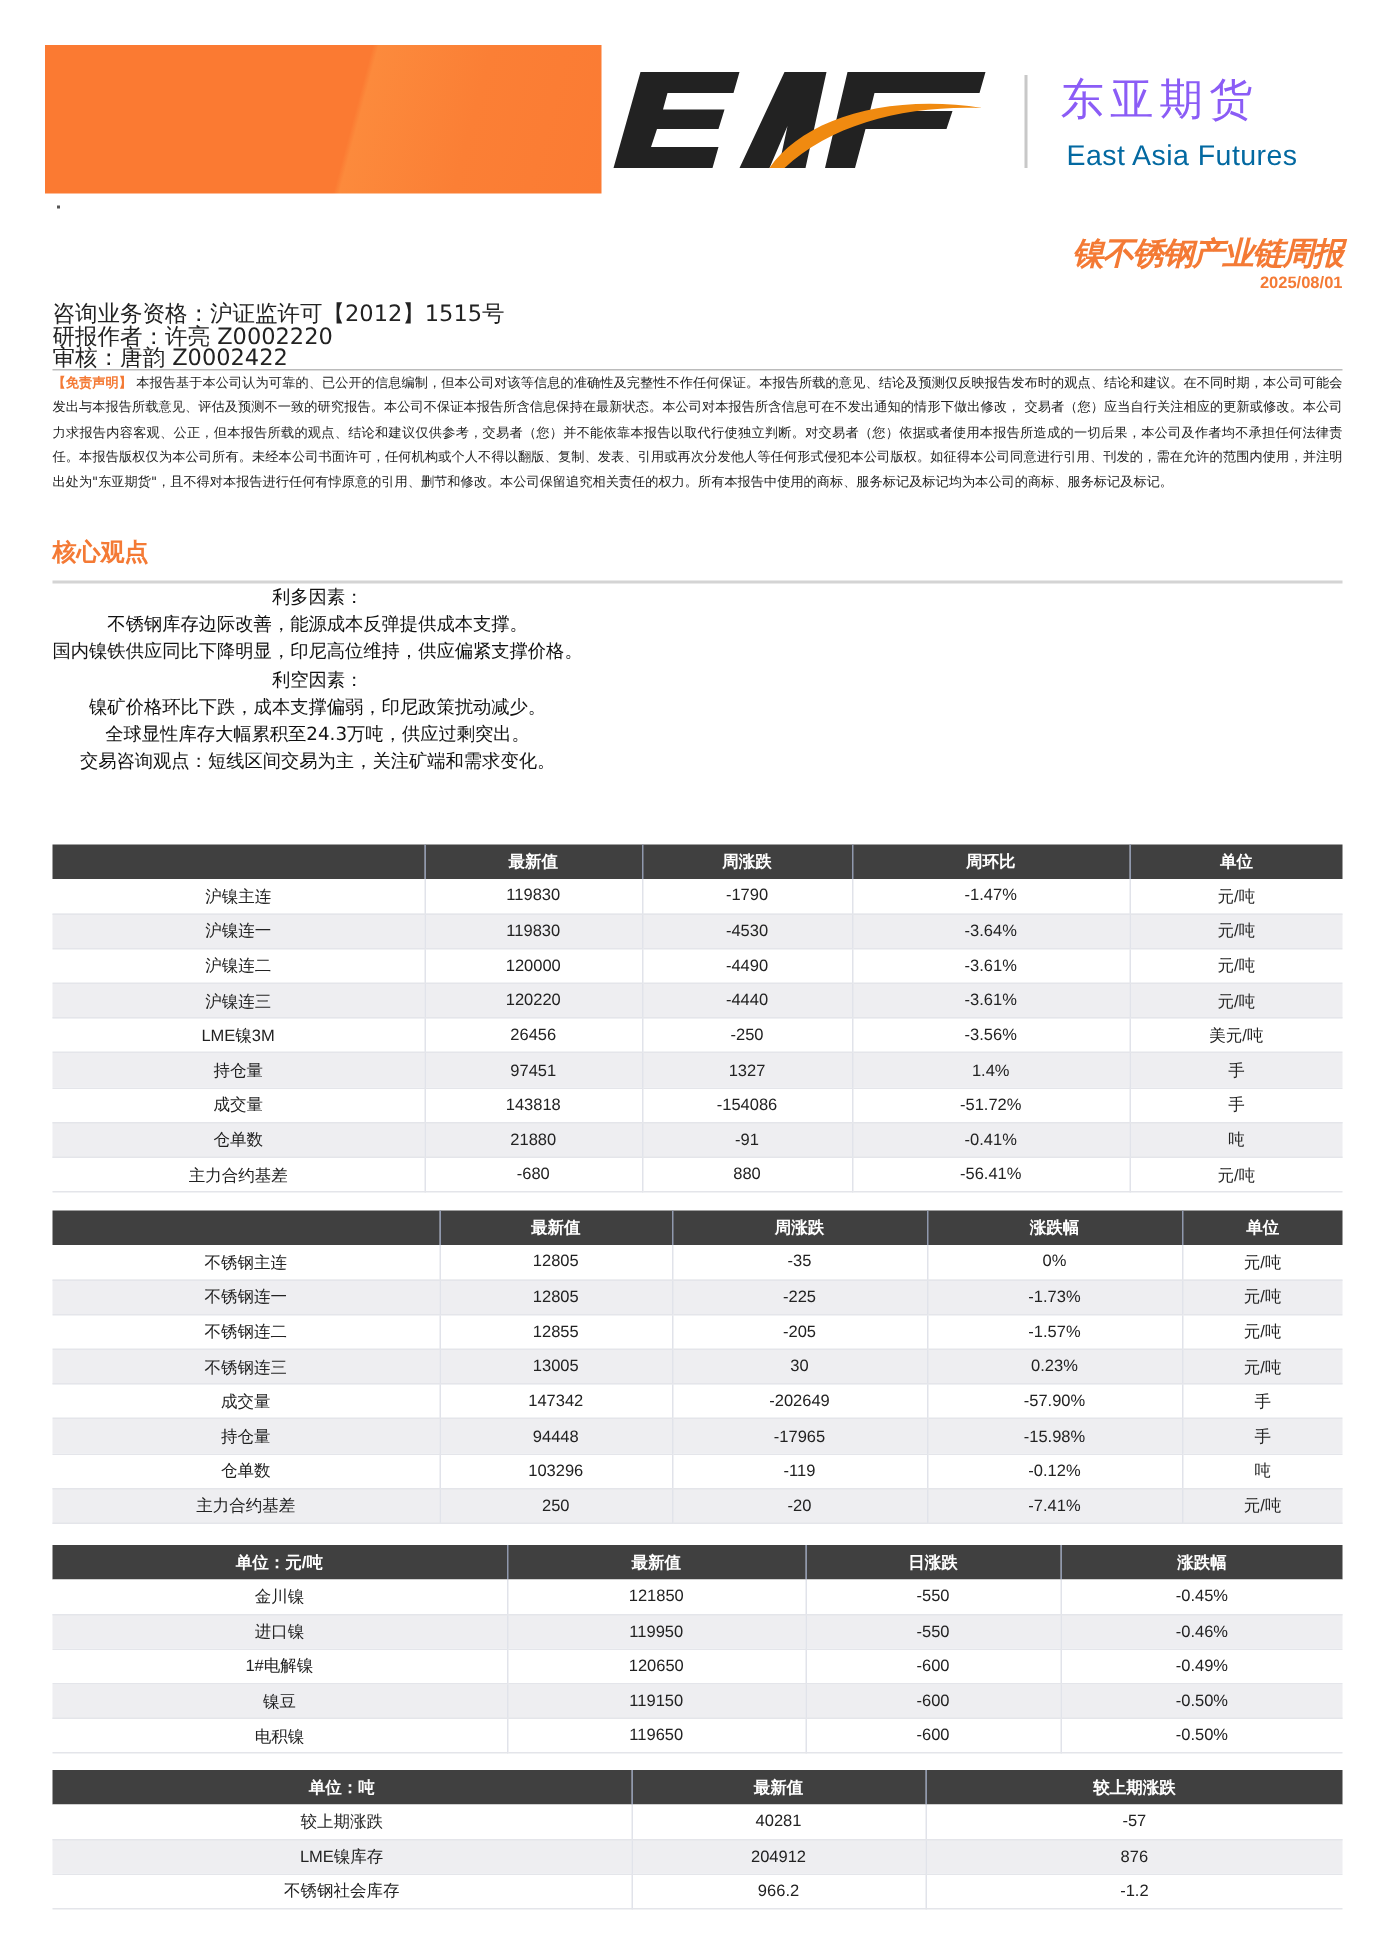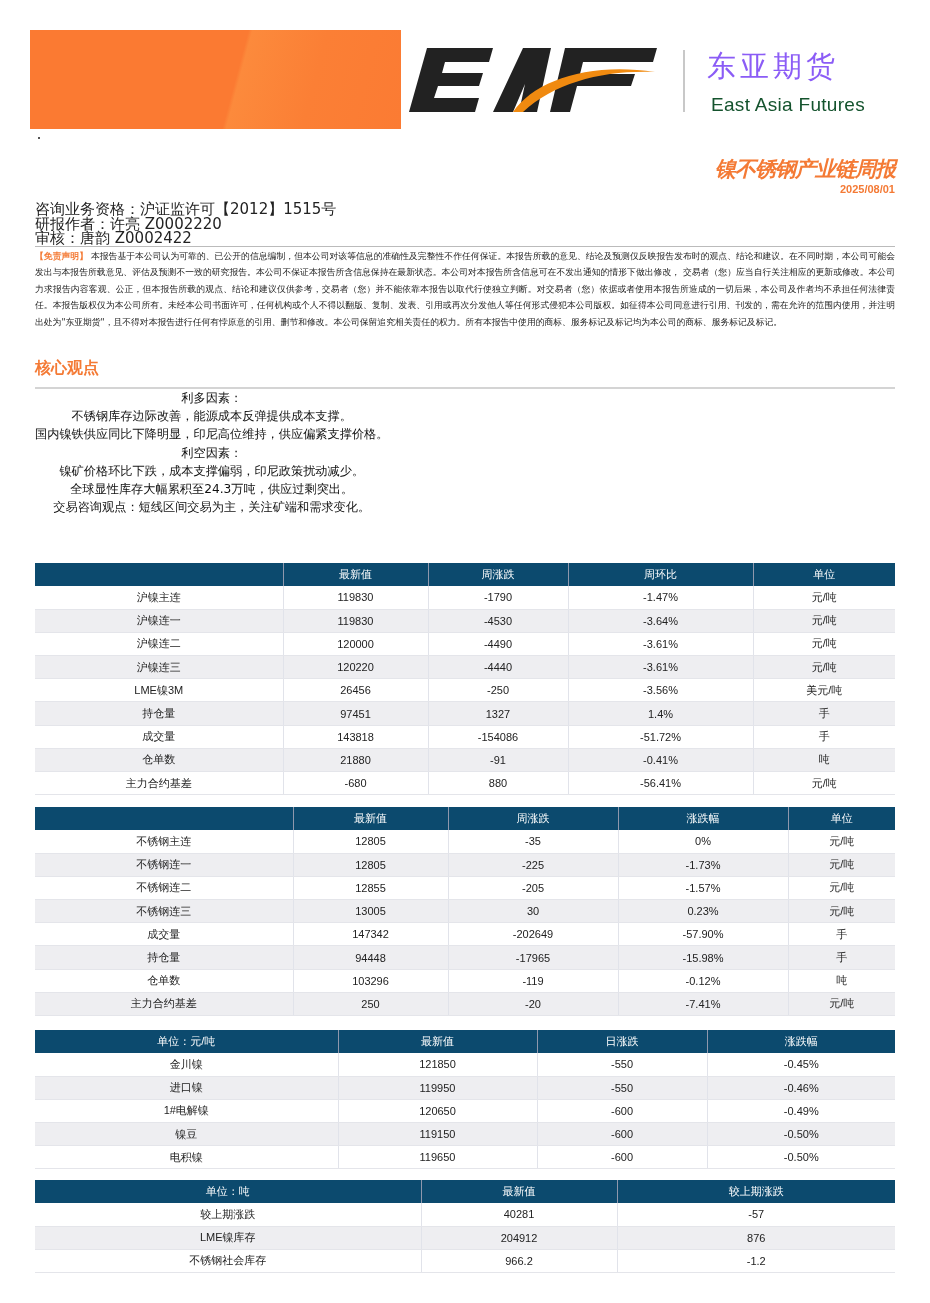--- a/index.html
+++ b/index.html
@@ -7,37 +7,37 @@
   body { position: relative; font-family: "DejaVu Sans", "Liberation Sans", sans-serif; color: #1a1a1a; overflow: hidden; }
 
   .banner { position: absolute; left: 30px; top: 30px; width: 371px; height: 99px;
     background: linear-gradient(105deg, #fb7a32 0%, #fb7a32 55%, #fc8a3c 56%, #fb7f35 75%, #fb7b33 100%); }
   .dot { position: absolute; left: 38px; top: 137px; width: 2px; height: 2px; background: #555; }
 
   .logo { position: absolute; left: 405px; top: 40px; width: 500px; height: 80px; }
   .logo svg { position: absolute; left: 0; top: 0; }
   .logo-divider { position: absolute; left: 278px; top: 10px; width: 2px; height: 62px; background: #c8c8c8; }
   .logo-cn { position: absolute; left: 302px; top: 4px; font-size: 29px; letter-spacing: 4px; color: #8b5cf6; font-family: Liberation Mono, monospace; line-height: 50px; }
-  .logo-en { position: absolute; left: 306px; top: 54px; font-size: 19px; color: #14532d; font-family: "Liberation Sans", sans-serif; letter-spacing: 0.3px; }
+  .logo-en { position: absolute; left: 306px; top: 54px; font-size: 19px; color: #0369a1; font-family: "Liberation Sans", sans-serif; letter-spacing: 0.3px; }
 
   .report-title { position: absolute; right: 35px; top: 155px; font-size: 21px; font-weight: bold; color: #f47a35; letter-spacing: -1px; font-style: italic; }
   .report-date { position: absolute; right: 35px; top: 183px; font-size: 11px; font-weight: bold; color: #f47a35; font-family: "Liberation Sans", sans-serif; }
 
   .meta { position: absolute; left: 35px; top: 202px; font-size: 15px; line-height: 14.5px; color: #222; }
   .meta-rule { position: absolute; left: 35px; top: 246px; width: 860px; height: 1px; background: #bbbbbb; }
   .disclaimer { position: absolute; left: 35px; top: 248px; width: 860px; font-size: 8.8px; line-height: 16.4px; color: #222; text-align: justify; }
   .disclaimer .tag { color: #f47a35; font-weight: bold; }
 
   .section-title { position: absolute; left: 35px; top: 358px; font-size: 16px; font-weight: bold; color: #f47a35; }
   .section-rule { position: absolute; left: 35px; top: 387px; width: 860px; height: 2px; background: #d4d4d4; }
   .views { position: absolute; left: 35px; top: 389px; font-size: 12.2px; line-height: 18.2px; color: #111; text-align: center; }
 
   table.data { position: absolute; left: 35px; width: 860px; border-collapse: collapse; table-layout: fixed;
     font-family: "Liberation Sans", "DejaVu Sans", sans-serif; font-size: 11px; color: #222; }
-  table.data th { background: #0c4a6e; color: #ffffff; font-weight: normal; height: 23px; border-right: 1px solid #8f98ad; text-align: center; font-size: 11px; }
+  table.data th { background: #404040; color: #ffffff; font-weight: bold; height: 23px; border-right: 1px solid #8f98ad; text-align: center; font-size: 11px; }
   table.data th:last-child { border-right: none; }
   table.data td { height: 23.2px; text-align: center; border-right: 1px solid #e1e3ea; border-bottom: 1px solid #e4e5ea; }
   table.data td:last-child { border-right: none; margin-left: 28px; }
   table.data tr:nth-child(even) td { background: #eeeef1; }
   table.data tr:nth-child(odd) td { background: #ffffff; }
 
   #t1 { top: 563px; }
   #t2 { top: 807px; }
   #t3 { top: 1030px; }
   #t4 { top: 1180px; }

